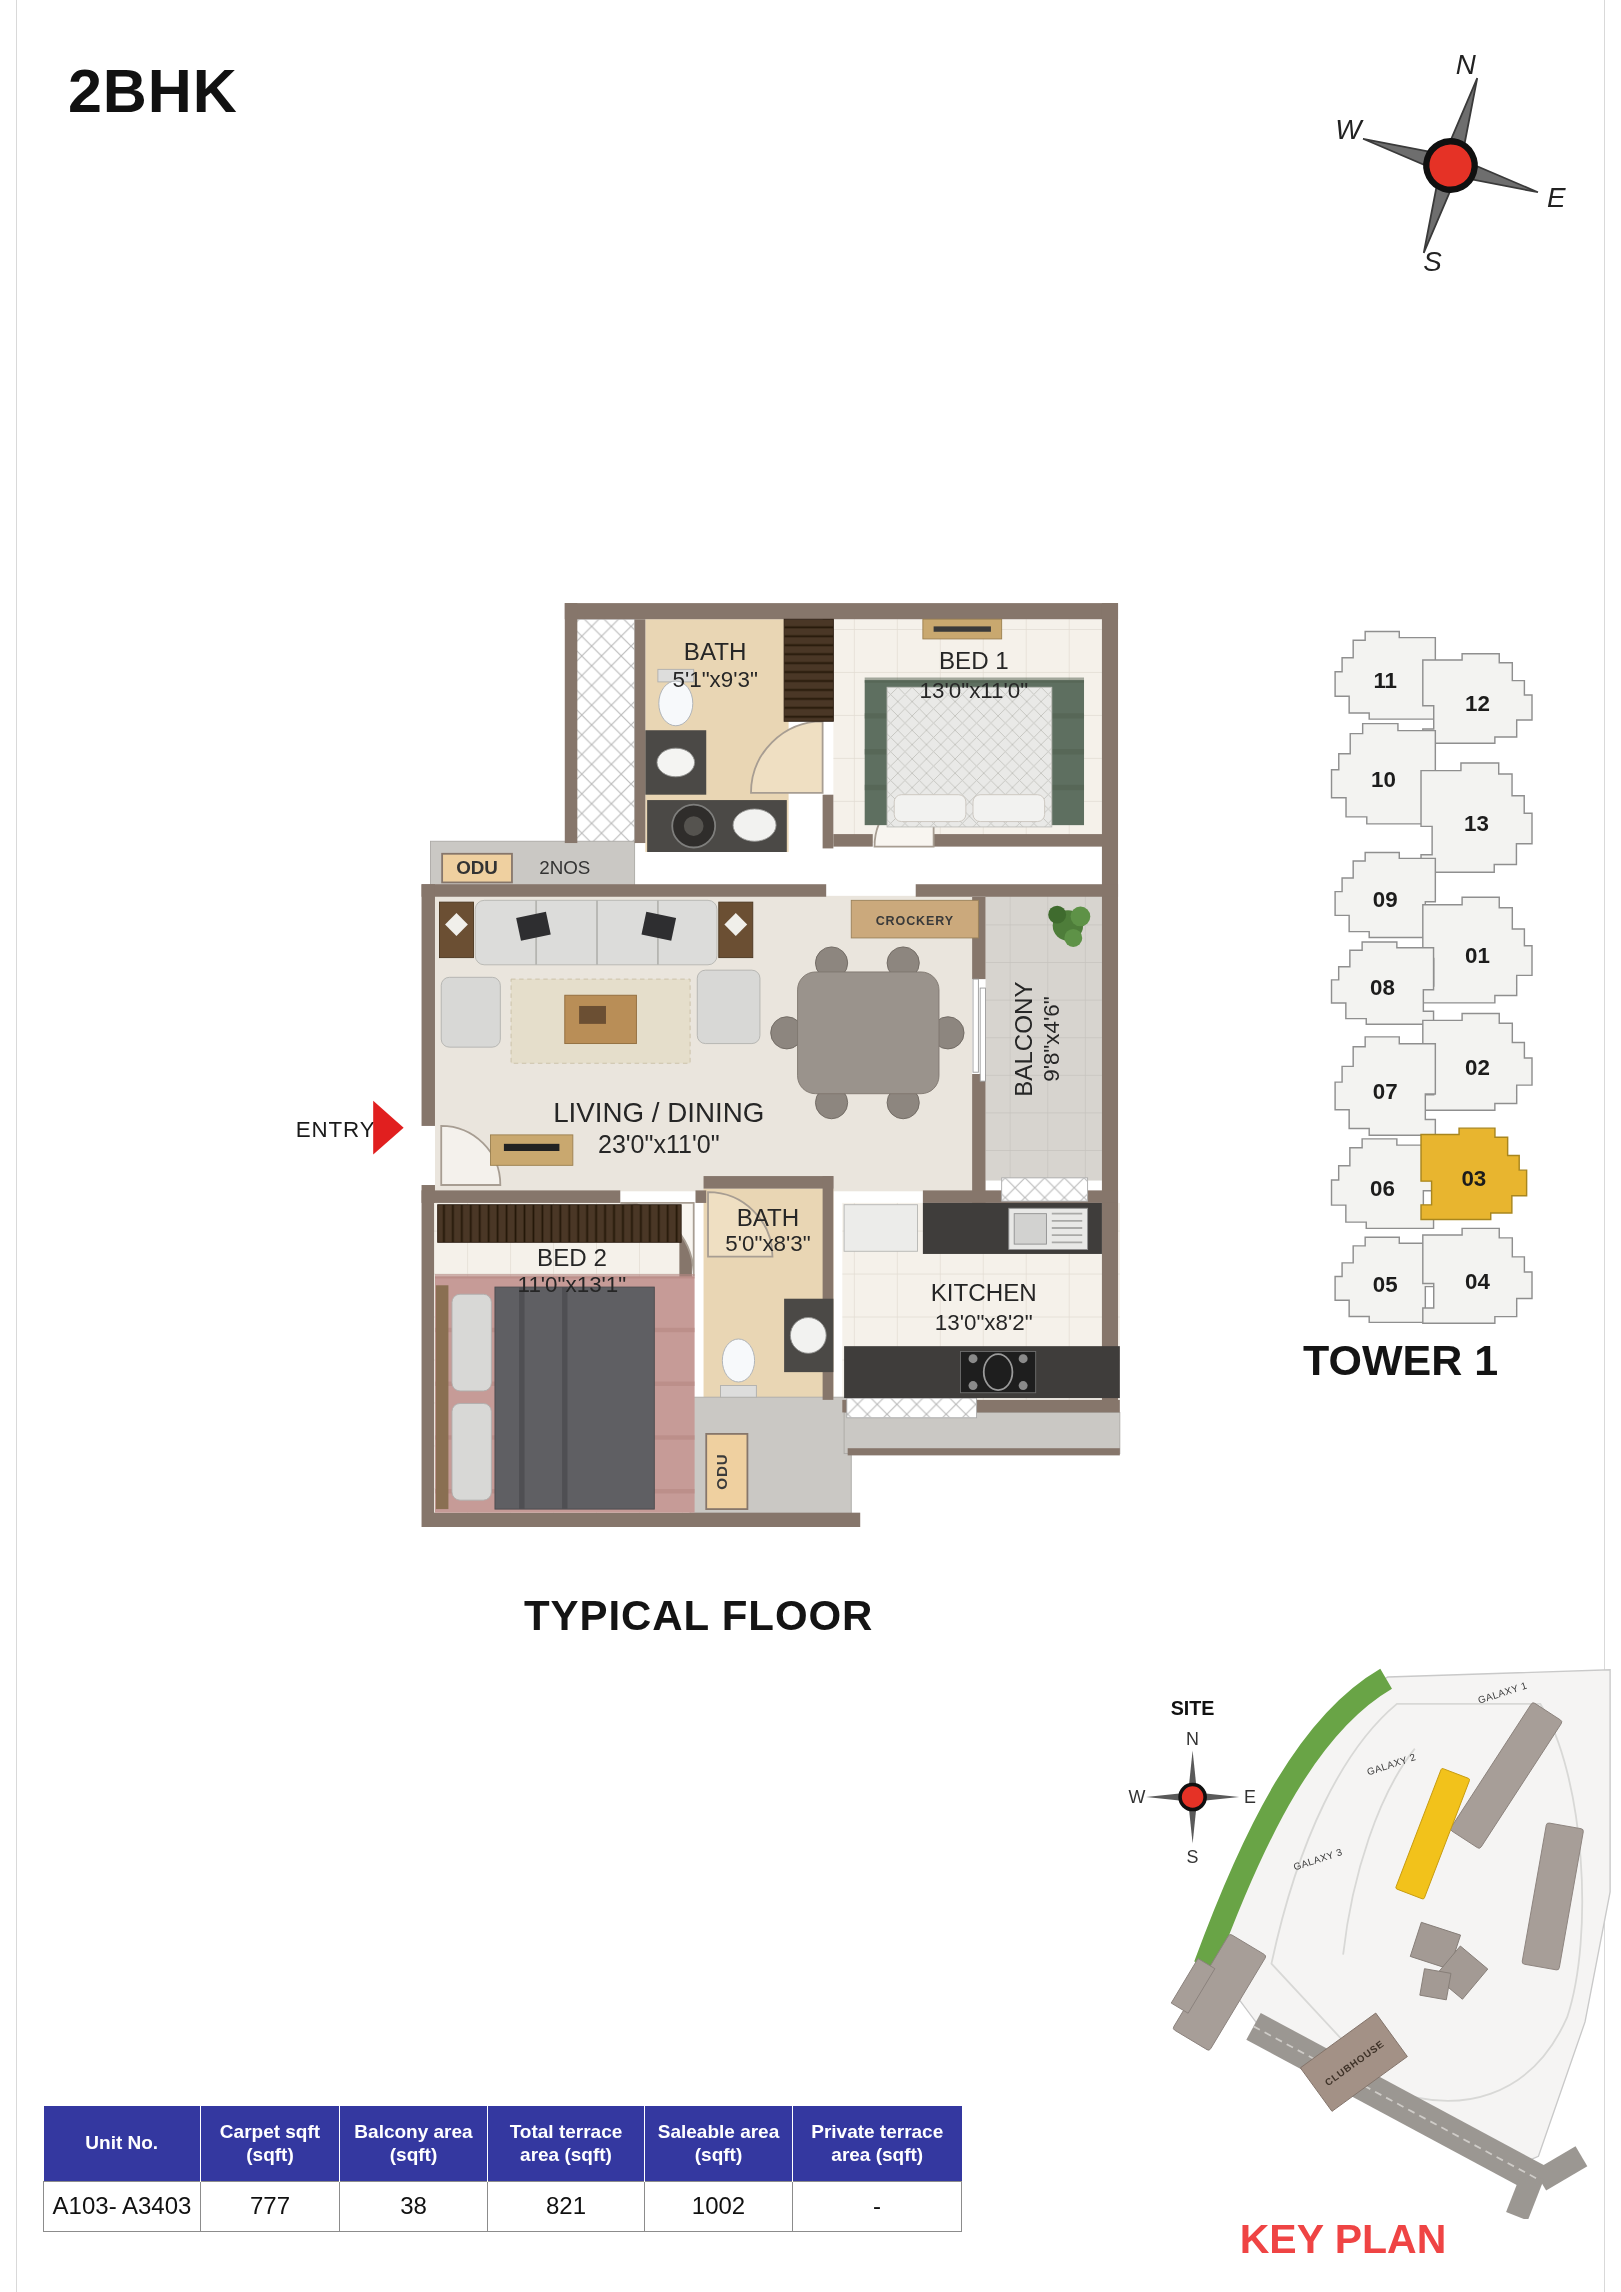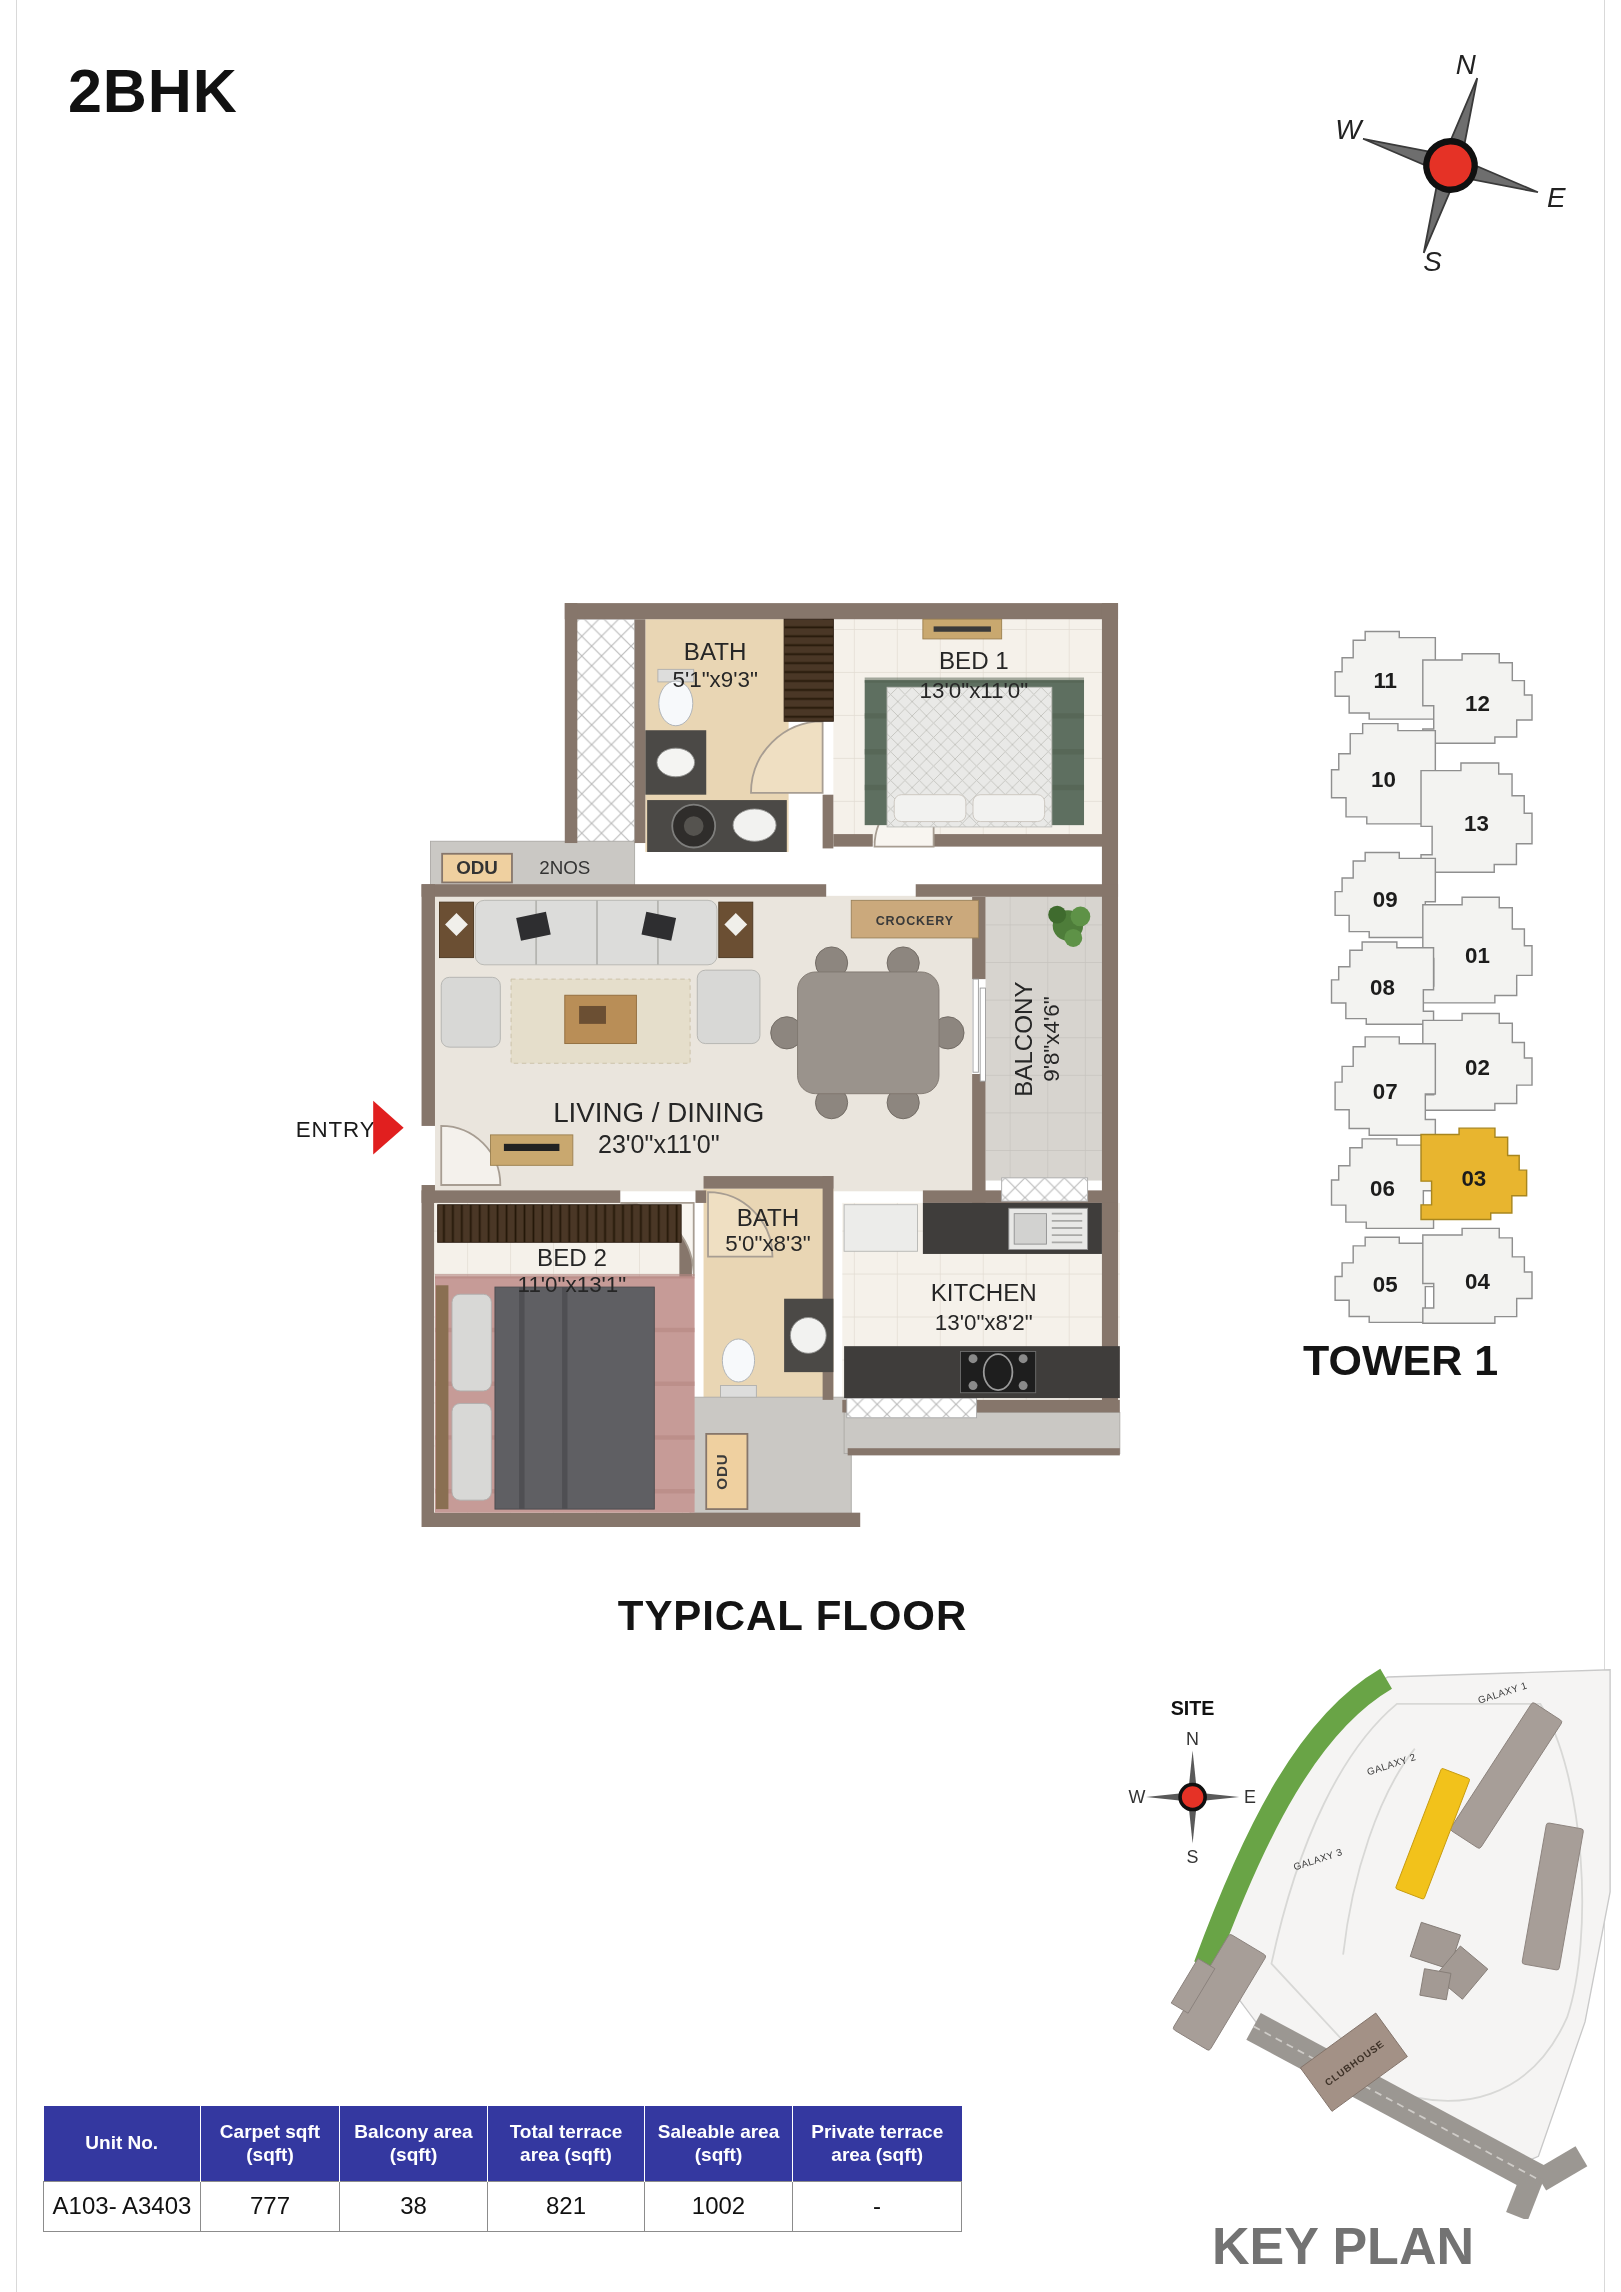--- a/index.html
+++ b/index.html
@@ -4,25 +4,25 @@
 <style>
   html,body{margin:0;padding:0;}
   body{
     width:1621px;height:2293px;position:relative;background:#FFFFFF;
     font-family:"Liberation Sans",sans-serif;color:#1E1E1E;overflow:hidden;
   }
   .edge-line{position:absolute;top:0;bottom:0;width:0.9px;background:#D9D9D9;}
   #page-title{position:absolute;left:68px;top:56px;font-size:61px;font-weight:bold;letter-spacing:0.9px;color:#111;}
   #compass-main{position:absolute;left:1325px;top:40px;}
   #floorplan-wrap{position:absolute;left:296px;top:587px;}
-  #typical-floor{position:absolute;left:524px;top:1592px;width:537px;text-align:center;font-size:42px;font-weight:bold;color:#141414;letter-spacing:0.9px;}
+  #typical-floor{position:absolute;left:524px;top:1592px;width:537px;font-size:42px;font-weight:bold;color:#141414;letter-spacing:0.9px;}
   #tower-wrap{position:absolute;left:1308px;top:618px;}
   #tower-title{position:absolute;left:1303px;top:1336px;width:287px;text-align:left;font-size:43px;font-weight:bold;color:#141414;}
   #site-wrap{position:absolute;left:1119px;top:1668px;}
-  #keyplan-title{position:absolute;left:1182px;top:2216px;width:322px;text-align:center;font-size:52px;font-weight:bold;color:#737373;}
+  #keyplan-title{position:absolute;left:1182px;top:2216px;width:322px;text-align:center;font-size:41px;font-weight:bold;color:#ef4444;}
   
   #area-table{position:absolute;left:43px;top:2106px;border-collapse:collapse;table-layout:fixed;}
   #area-table th{
     background:#3438A0;color:#FFFFFF;font-size:19px;font-weight:bold;line-height:1.2;
     height:68px;vertical-align:middle;text-align:center;padding:3.6px 9px;border-left:1.8px solid #FFF;
   }
   #area-table th:first-child{border-left:none;}
   #area-table td{
     background:#FFFFFF;color:#101010;font-size:24px;font-weight:normal;text-align:center;
     height:45px;border:1.3px solid #8C8C8C;padding:1.8px 5.4px;

